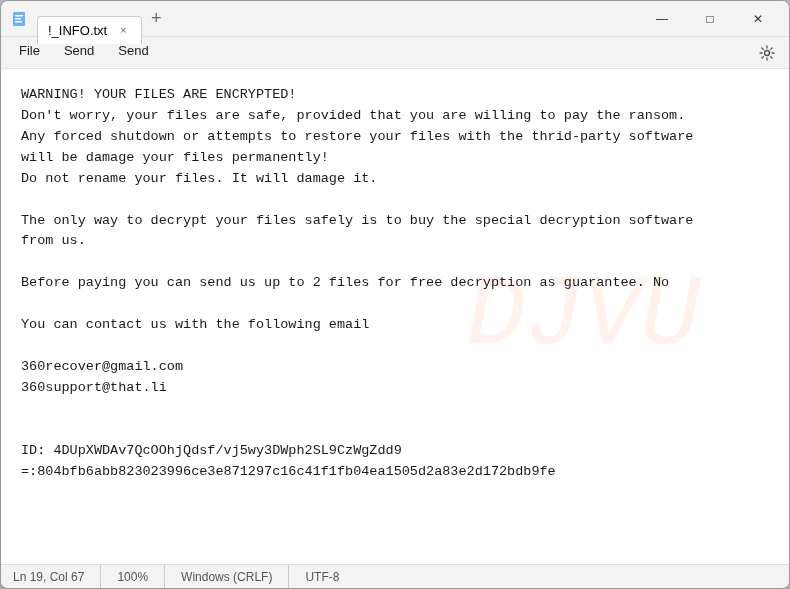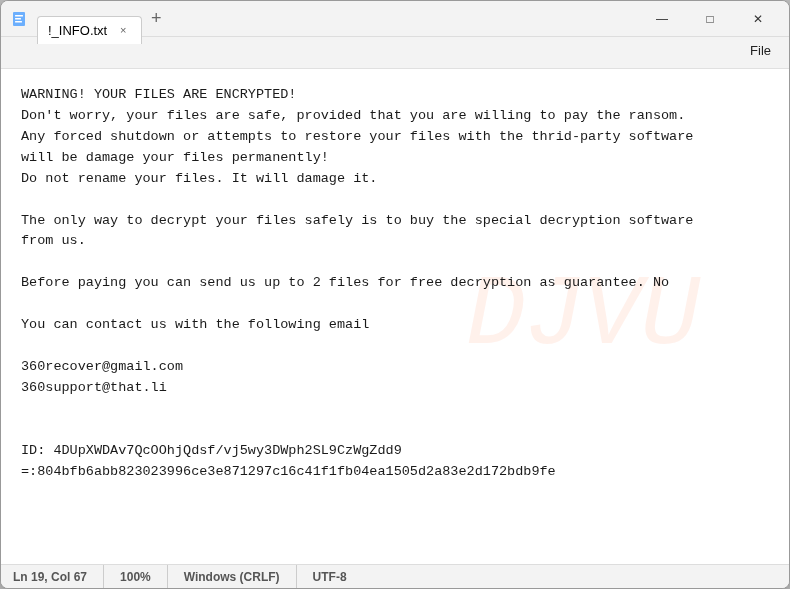--- a/index.html
+++ b/index.html
@@ -114,26 +114,25 @@
       justify-content: center;
       font-size: 12px;
       cursor: pointer;
       color: #333;
       border-radius: 4px;
     }
 
     
     .menu-bar {
       display: flex;
-      align-items: flex-end;
+      align-items: flex-start;
       padding: 2px 8px;
       height: 32px;
       border-bottom: 1px solid #e0e0e0;
       gap: 4px;
-      flex-direction: column;
     }
 
     .menu-item {
       padding: 4px 10px;
       font-size: 13px;
       cursor: pointer;
       border-radius: 4px;
       color: #222;
     }
 
@@ -190,21 +189,20 @@
     .status-bar {
       height: 24px;
       background: #f3f3f3;
       border-top: 1px solid #ddd;
       display: flex;
       align-items: center;
       padding: 0 12px;
       font-size: 12px;
       color: #555;
       gap: 0;
-      font-weight: bold;
     }
 
     .status-item {
       padding: 0 16px;
       border-right: 1px solid #ccc;
       height: 100%;
       display: flex;
       align-items: center;
     }
 

